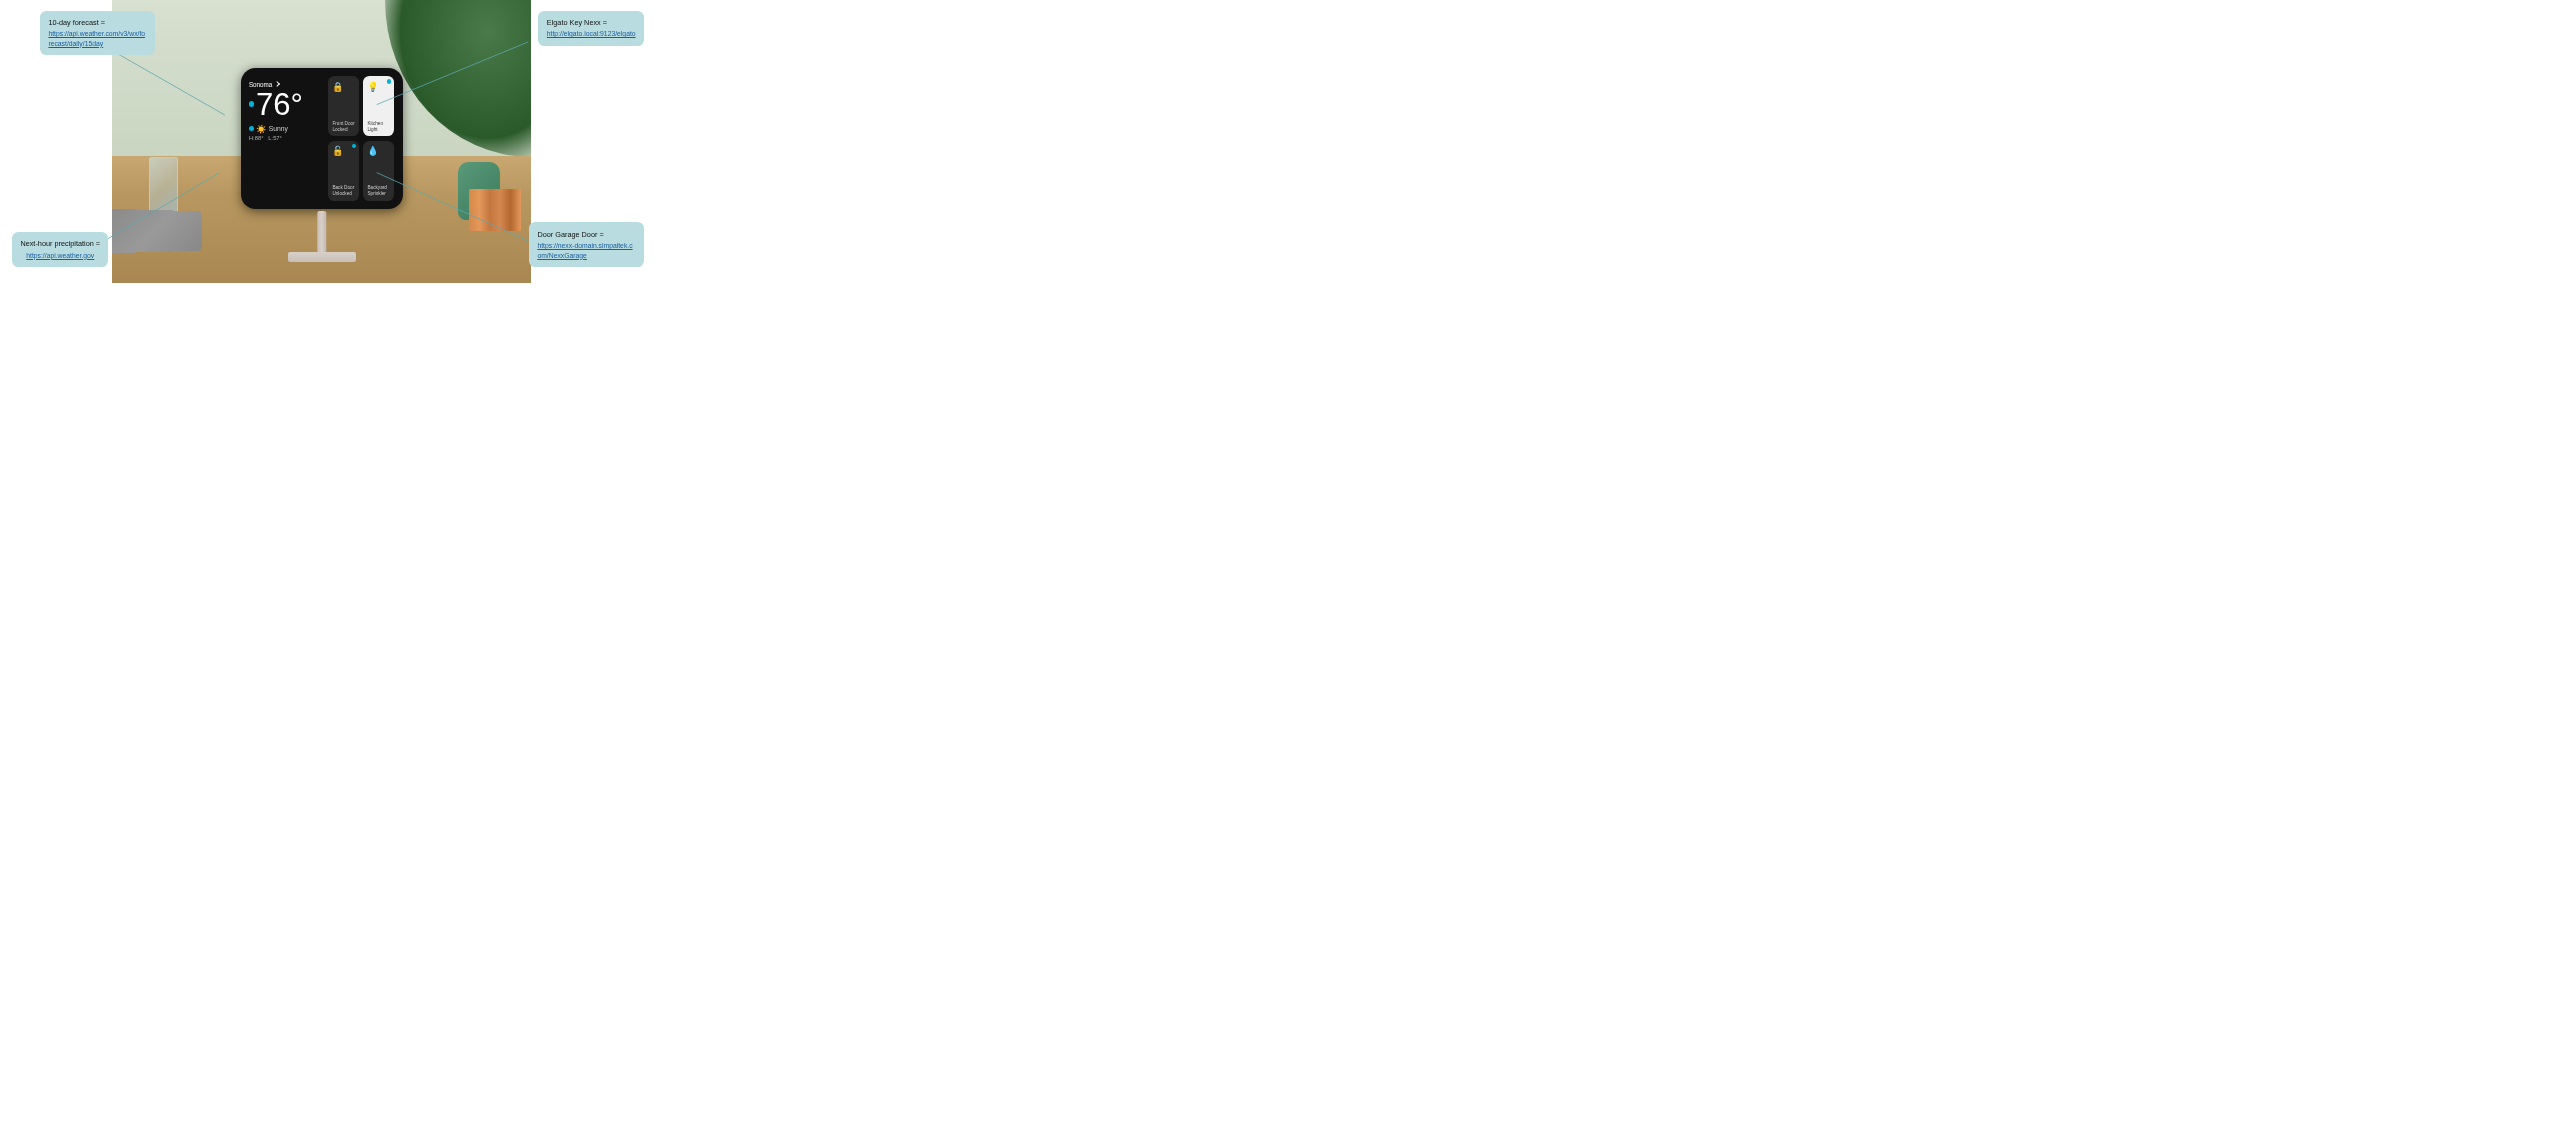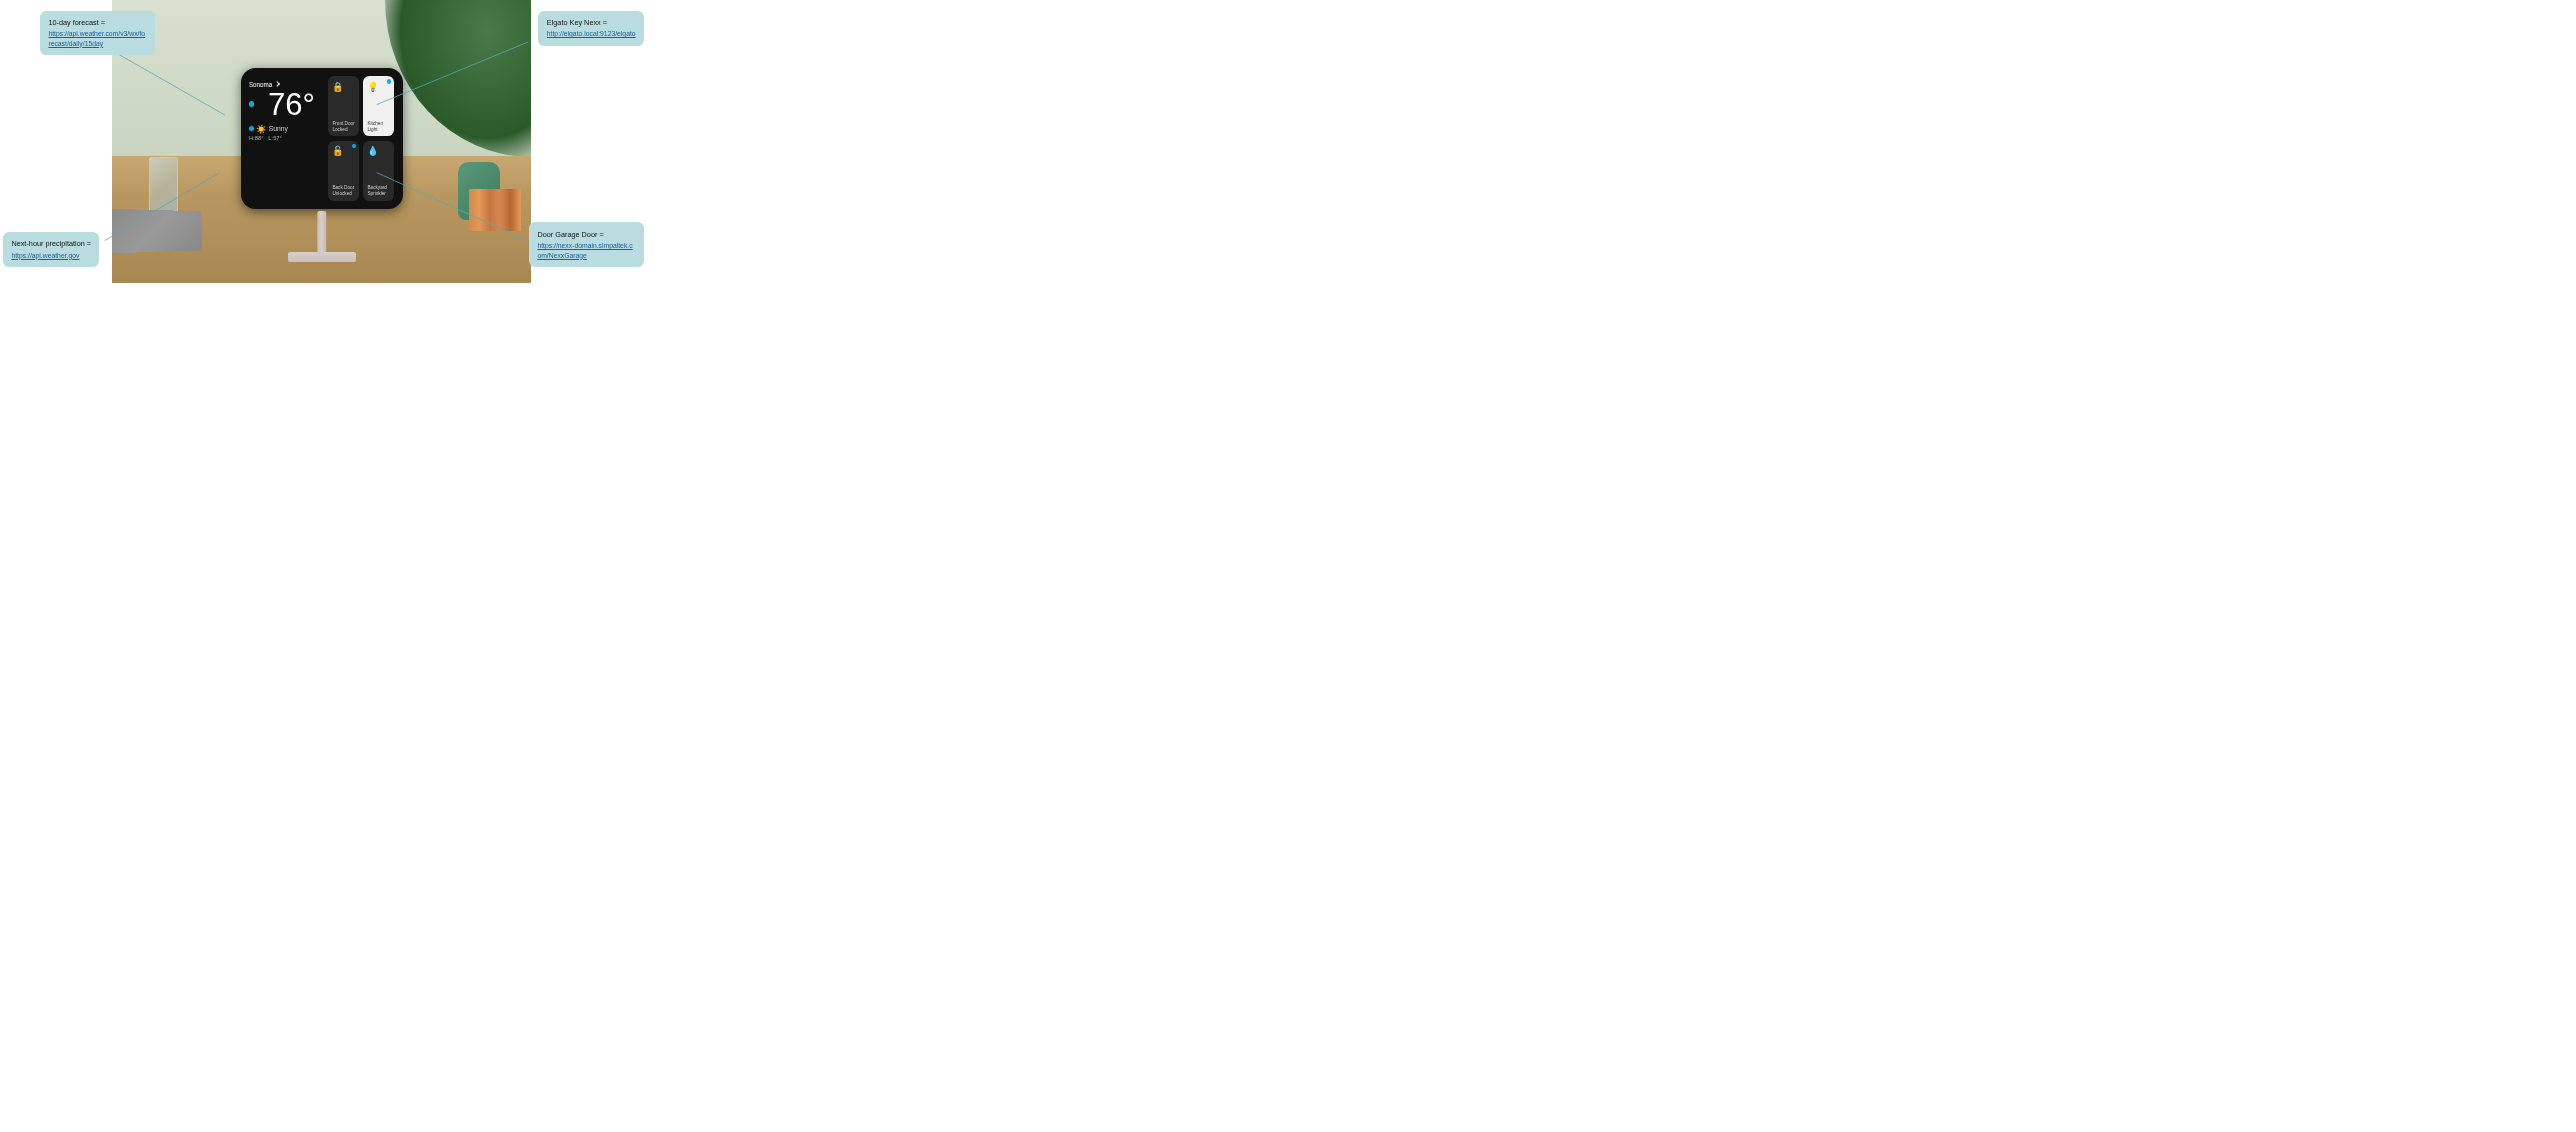--- a/index.html
+++ b/index.html
@@ -179,21 +179,21 @@
       margin-bottom: 1px;
     }
 
     .weather-temp {
       color: #fff;
       font-size: 31px;
       font-weight: 200;
       line-height: 1;
       display: flex;
       align-items: center;
-      gap: 14px;
+      gap: 2px;
     }
 
     .weather-dot {
       width: 5.2px;
       height: 5.2px;
       background: #00b4d8;
       border-radius: 50%;
     }
 
     .weather-condition {
@@ -300,21 +300,22 @@
 
     
     .ann-top-right {
       top: 10.5px;
       right: 0px;
     }
 
     
     .ann-bottom-left {
       bottom: 15.7px;
-      left: 3px;
+      left: 12px;
+      text-align: center;
     }
 
     
     .ann-bottom-right {
       bottom: 15.7px;
       right: 0px;
     }
 
     
     .lines-svg {

